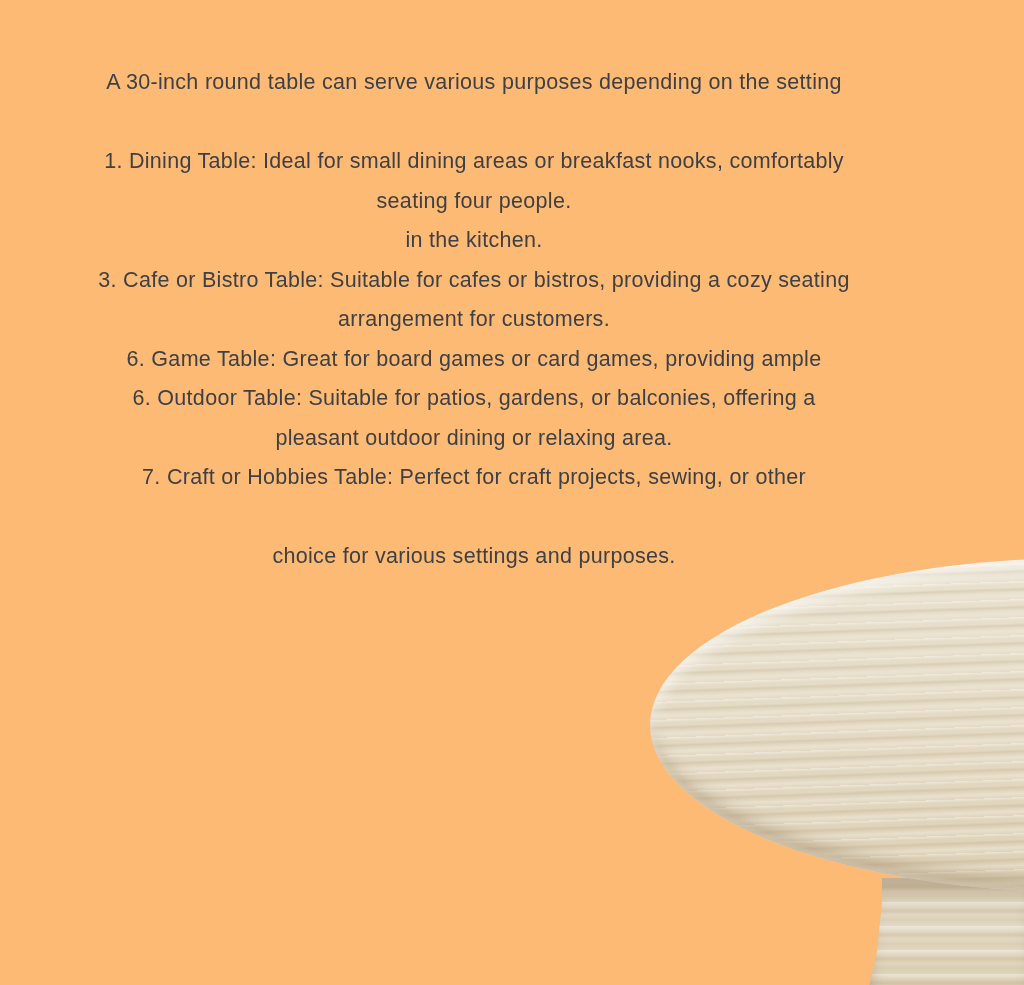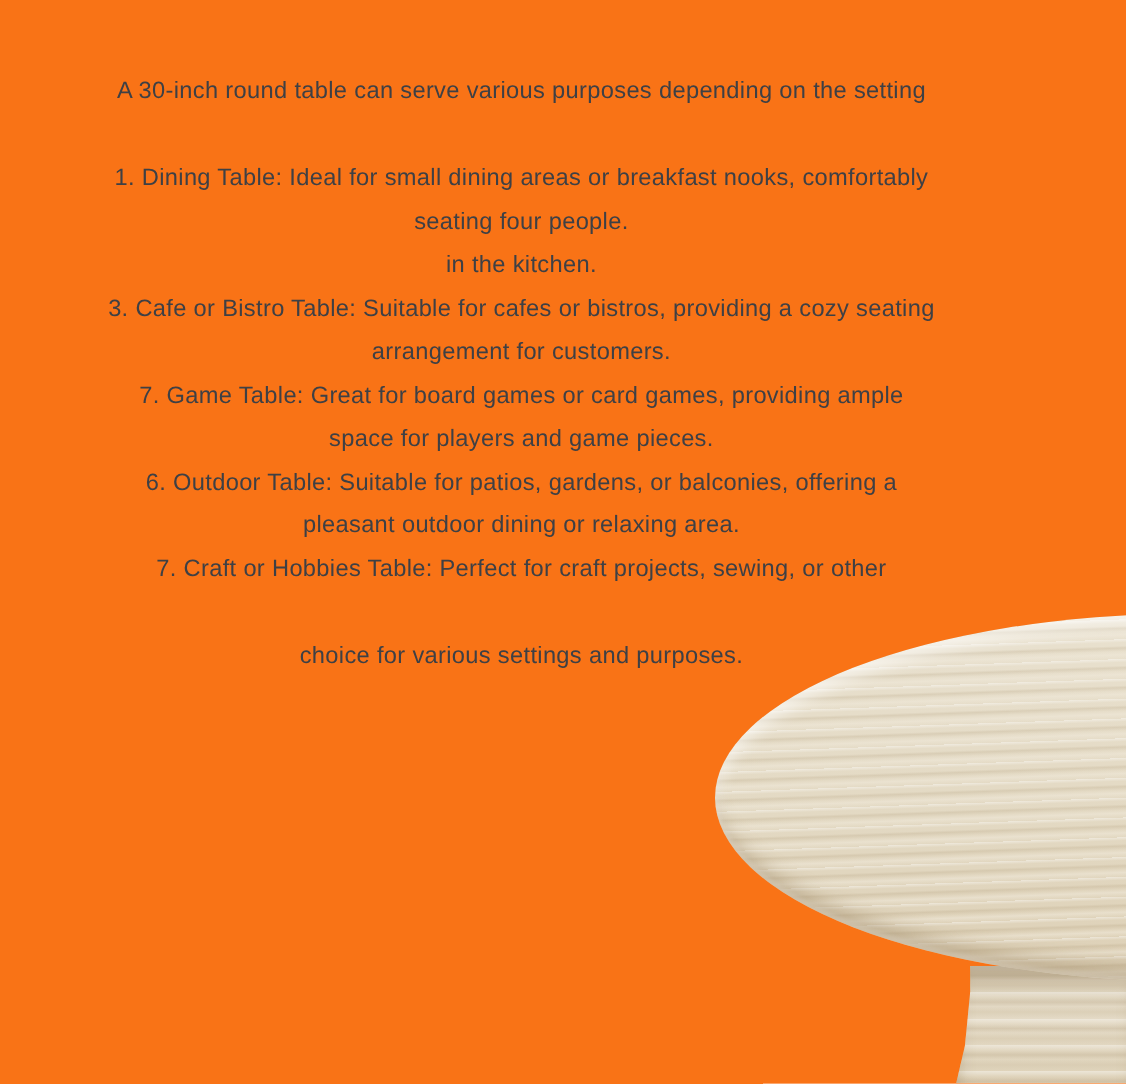--- a/index.html
+++ b/index.html
@@ -1,19 +1,19 @@
 <!DOCTYPE html>
 <html><head>
 <meta charset="utf-8">
 <style>
   html,body{margin:0;padding:0;}
   .page{
     position:relative;
     width:1024px;height:985px;
-    background:#f97316;
+    background:#fdba74;
     overflow:hidden;
     font-family:"Liberation Sans","DejaVu Sans",sans-serif;
   }
   
   .photo{position:absolute;inset:0;z-index:1;}
   .pedestal{
     position:absolute;
     left:866px;top:878px;width:160px;height:107px;
     background:
       repeating-linear-gradient(180deg,
@@ -82,22 +82,21 @@
         <span class="line">seating four people.</span>
       </li>
       <li>
         <span class="line">in the kitchen.</span>
       </li>
       <li>
         <span class="line">3. Cafe or Bistro Table: Suitable for cafes or bistros, providing a cozy seating</span>
         <span class="line">arrangement for customers.</span>
       </li>
       <li>
-        <span class="line">7. Game Table: Great for board games or card games, providing ample</span>
-        <span class="line">space for players and game pieces.</span>
+        <span class="line">6. Game Table: Great for board games or card games, providing ample</span>
       </li>
       <li>
         <span class="line">6. Outdoor Table: Suitable for patios, gardens, or balconies, offering a</span>
         <span class="line">pleasant outdoor dining or relaxing area.</span>
       </li>
       <li>
         <span class="line">7. Craft or Hobbies Table: Perfect for craft projects, sewing, or other</span>
       </li>
     </ol>
 

